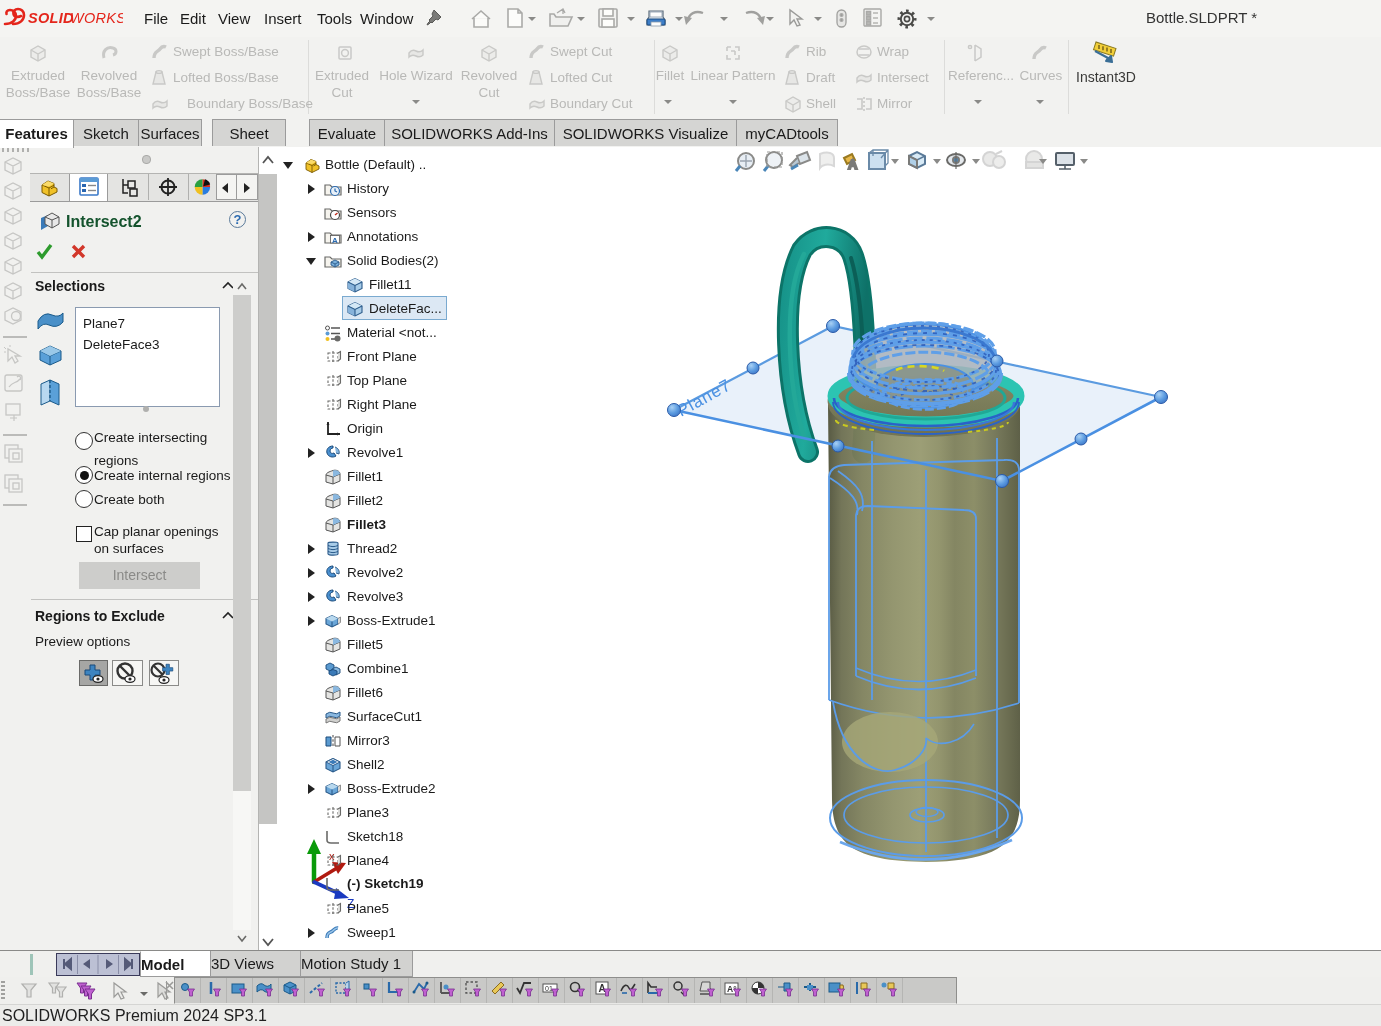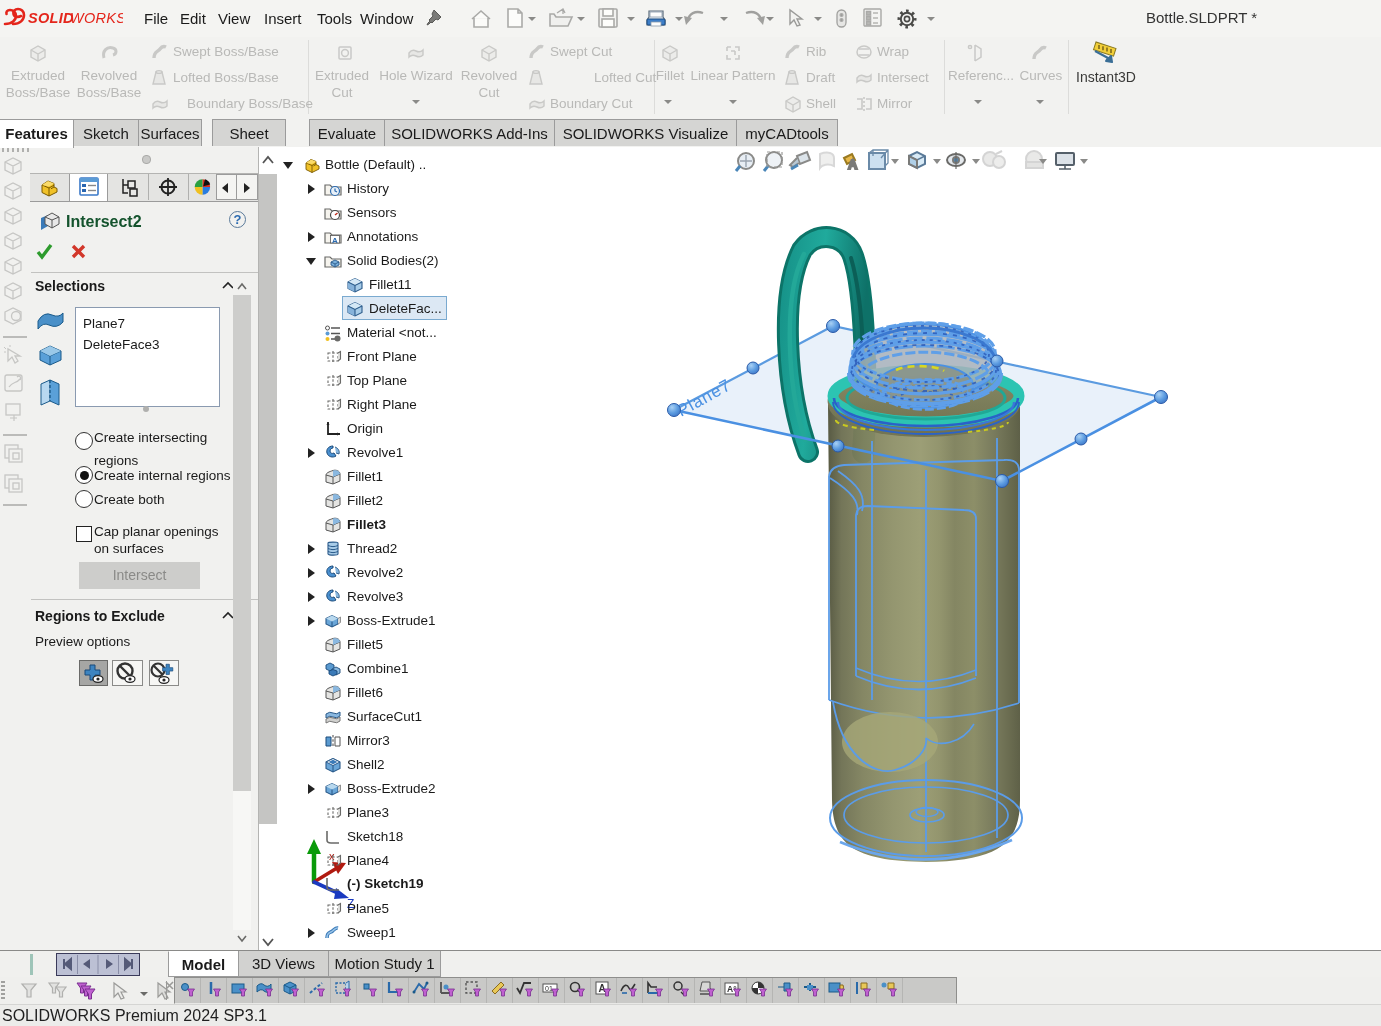--- a/index.html
+++ b/index.html
@@ -14,21 +14,21 @@
 #bottombar{left:0;top:977px;width:1381px;height:27px;background:#efefed;}
 #statusbar{left:0;top:1004px;width:1381px;height:22px;background:#ececea;border-top:1px solid #d5d5d3;font-size:16px;color:#1f1f1f;line-height:22px;padding-left:2px;}
 .menu{font-size:15px;color:#1a1a1a;top:10px;}
 .riblabel{font-size:13.5px;color:#b9b9b7;text-align:center;line-height:16.5px;white-space:nowrap;}
 .ribrow{font-size:13.5px;color:#b9b9b7;white-space:nowrap;}
 .tab{top:0;height:27px;background:#d5d5d3;border:1px solid #9b9b9b;border-bottom:none;font-size:15px;color:#1a1a1a;text-align:center;line-height:27px;box-sizing:border-box;}
 .tab.active{background:#ffffff;font-weight:bold;height:29px;z-index:3;border-left:none;}
 .sep{background:#dcdcda;width:1px;}
 .dd{width:0;height:0;border-left:4px solid transparent;border-right:4px solid transparent;border-top:4px solid #8a8a88;}
 .trow{position:absolute;left:0;width:215px;height:24px;}
-.btab{position:absolute;top:0;height:26px;background:#d2d2d0;border:1px solid #9b9b9b;border-top:none;font-size:15px;color:#1a1a1a;text-align:center;line-height:25px;box-sizing:border-box;margin-left:28px;}
+.btab{position:absolute;top:0;height:26px;background:#d2d2d0;border:1px solid #9b9b9b;border-top:none;font-size:15px;color:#1a1a1a;line-height:25px;box-sizing:border-box;}
 </style>
 </head>
 <body>
 <div class="abs" id="titlebar">
   <svg class="abs" style="left:3px;top:7px;" width="120" height="24" viewBox="0 0 120 24">
     <g fill="none" stroke="#e4251b" stroke-width="2.6" stroke-linecap="round">
       <path d="M2 17 C9 17 13 13 13 9 C13 5 10 3 7 3 C4 3 3 5 3.5 7"></path>
       <path d="M10 17 C17 17 21 13 21 8 C21 4 18 2 15 2 C12 2 10 4 10.5 7 C11 10 15 10.5 18 9"></path>
     </g>
     <text x="25" y="16" font-size="14.5" font-style="italic" font-weight="bold" fill="#e4251b" font-family="Liberation Sans" letter-spacing="0.3">SOLID</text>
@@ -170,21 +170,21 @@
 </svg>
 <div class="abs riblabel" style="left:2px;top:31px;width:72px;">Extruded<br>Boss/Base</div>
 <div class="abs riblabel" style="left:73px;top:31px;width:72px;">Revolved<br>Boss/Base</div>
 <div class="abs ribrow" style="left:173px;top:7px;">Swept Boss/Base</div>
 <div class="abs ribrow" style="left:173px;top:33px;">Lofted Boss/Base</div>
 <div class="abs ribrow" style="left:173px;top:59px;margin-left:14px;">Boundary Boss/Base</div>
 <div class="abs riblabel" style="left:310px;top:31px;width:64px;">Extruded<br>Cut</div>
 <div class="abs riblabel" style="left:374px;top:31px;width:84px;">Hole Wizard</div>
 <div class="abs riblabel" style="left:457px;top:31px;width:64px;">Revolved<br>Cut</div>
 <div class="abs ribrow" style="left:550px;top:7px;">Swept Cut</div>
-<div class="abs ribrow" style="left:550px;top:33px;margin-left:44px;">Lofted Cut</div>
+<div class="abs ribrow" style="left:550px;top:33px;">Lofted Cut</div>
 <div class="abs ribrow" style="left:550px;top:59px;">Boundary Cut</div>
 <div class="abs riblabel" style="left:650px;top:31px;width:40px;">Fillet</div>
 <div class="abs riblabel" style="left:688px;top:31px;width:90px;">Linear Pattern</div>
 <div class="abs ribrow" style="left:806px;top:7px;">Rib</div>
 <div class="abs ribrow" style="left:806px;top:33px;">Draft</div>
 <div class="abs ribrow" style="left:806px;top:59px;">Shell</div>
 <div class="abs ribrow" style="left:877px;top:7px;">Wrap</div>
 <div class="abs ribrow" style="left:877px;top:33px;">Intersect</div>
 <div class="abs ribrow" style="left:877px;top:59px;">Mirror</div>
 <div class="abs riblabel" style="left:948px;top:31px;width:66px;">Referenc...</div>

